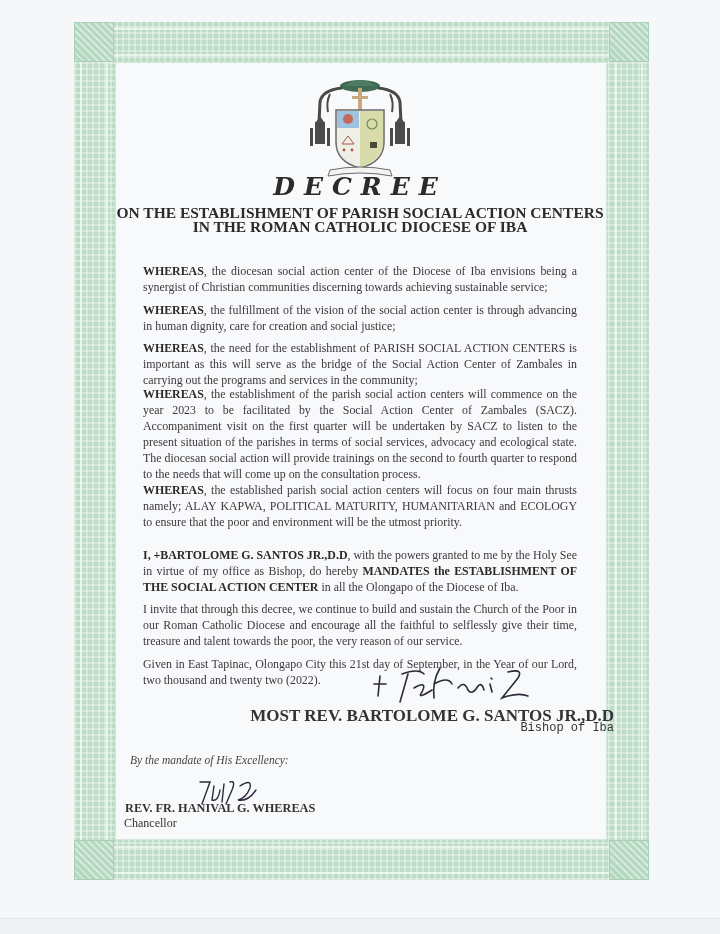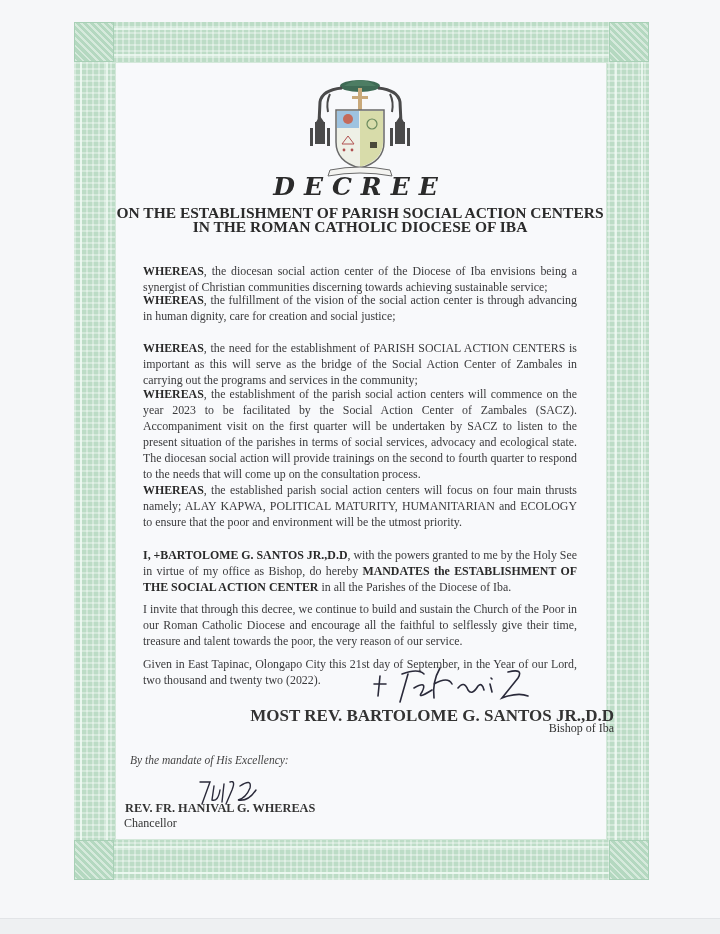--- a/index.html
+++ b/index.html
@@ -67,21 +67,21 @@
   .body-text b { color:#2a2a2a; }
   .sig-bishop {
     position:absolute; left:368px; top:662px; width:180px; height:44px;
   }
   .signer-name {
     position:absolute; right:106px; top:706px;
     font-family:"Liberation Serif", serif; font-weight:bold; font-size:17px; color:#333;
   }
   .signer-title {
     position:absolute; right:106px; top:721px;
-    font-family:Liberation Serif, serif; font-size:12px; color:#333;
+    font-family:Liberation Mono, monospace; font-size:12px; color:#333;
   }
   .mandate-line {
     position:absolute; left:130px; top:754px;
     font-family:"Liberation Serif", serif; font-style:italic; font-size:11.5px; color:#444;
   }
   .sig-chancellor {
     position:absolute; left:196px; top:776px; width:70px; height:30px;
   }
   .chancellor-name {
     position:absolute; left:125px; top:801px;
@@ -145,35 +145,35 @@
 <div class="decree-title">DECREE</div>
 
 <div class="subtitle">
   <div>ON THE ESTABLISHMENT OF PARISH SOCIAL ACTION CENTERS</div>
   <div>IN THE ROMAN CATHOLIC DIOCESE OF IBA</div>
 </div>
 
 <div class="body-text" style="top:251px;">
   <p><b>WHEREAS</b><span>, the diocesan social action center of the Diocese of Iba envisions being a synergist of Christian communities discerning towards achieving sustainable service;</span></p>
 </div>
-<div class="body-text" style="top:280px;">
+<div class="body-text" style="top:290px;">
   <p><b>WHEREAS</b><span>, the fulfillment of the vision of the social action center is through advancing in human dignity, care for creation and social justice;</span></p>
 </div>
 <div class="body-text" style="top:328px;">
   <p><b>WHEREAS</b><span>, the need for the establishment of PARISH SOCIAL ACTION CENTERS is important as this will serve as the bridge of the Social Action Center of Zambales in carrying out the programs and services in the community;</span></p>
 </div>
 <div class="body-text" style="top:374px;">
   <p><b>WHEREAS</b><span>, the establishment of the parish social action centers will commence on the year 2023 to be facilitated by the Social Action Center of Zambales (SACZ). Accompaniment visit on the first quarter will be undertaken by SACZ to listen to the present situation of the parishes in terms of social services, advocacy and ecological state. The diocesan social action will provide trainings on the second to fourth quarter to respond to the needs that will come up on the consultation process.</span></p>
 </div>
 <div class="body-text" style="top:470px;">
   <p><b>WHEREAS</b><span>, the established parish social action centers will focus on four main thrusts namely; ALAY KAPWA, POLITICAL MATURITY, HUMANITARIAN and ECOLOGY to ensure that the poor and environment will be the utmost priority.</span></p>
 </div>
 
 <div class="body-text" style="top:535px;">
-  <p><b>I, +BARTOLOME G. SANTOS JR.,D.D</b><span>, with the powers granted to me by the Holy See in virtue of my office as Bishop, do hereby </span><b>MANDATES the ESTABLISHMENT OF THE SOCIAL ACTION CENTER</b><span> in all the Parishes of the Diocese of Iba.</span></p>
+  <p><b>I, +BARTOLOME G. SANTOS JR.,D.D</b><span>, with the powers granted to me by the Holy See in virtue of my office as Bishop, do hereby </span><b>MANDATES the ESTABLISHMENT OF THE SOCIAL ACTION CENTER</b><span> in all the Olongapo of the Diocese of Iba.</span></p>
 </div>
 
 <div class="body-text" style="top:589px;">
   <p>I invite that through this decree, we continue to build and sustain the Church of the Poor in our Roman Catholic Diocese and encourage all the faithful to selflessly give their time, treasure and talent towards the poor, the very reason of our service.</p>
 </div>
 
 <div class="body-text" style="top:644px;">
   <p>Given in East Tapinac, Olongapo City this 21st day of September, in the Year of our Lord, two thousand and twenty two (2022).</p>
 </div>
 

